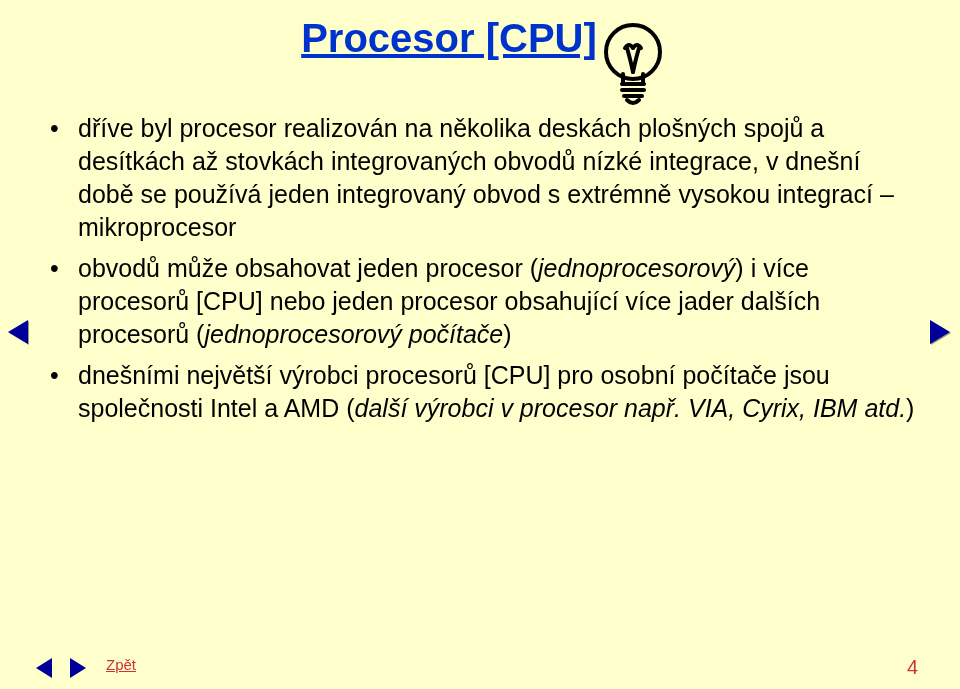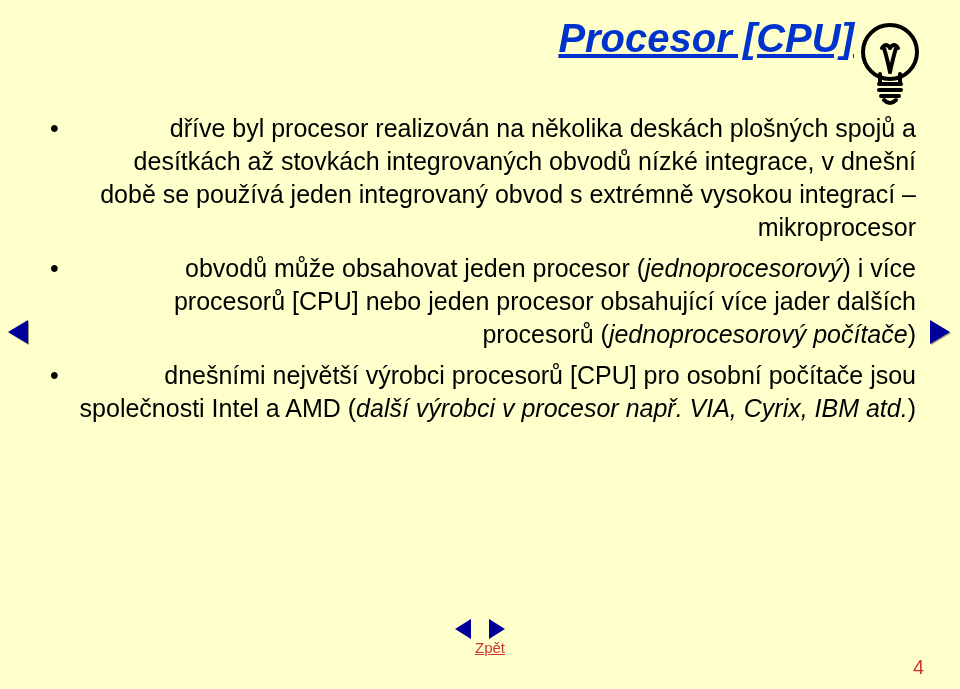--- a/index.html
+++ b/index.html
@@ -9,23 +9,22 @@
     background: #ffffcc;
     font-family: Arial, Helvetica, sans-serif;
     position: relative;
     overflow: hidden;
   }
   .slide {
     padding: 16px 44px 0 44px;
   }
   .title-row {
     display: flex;
-    justify-content: flex-end;
+    justify-content: center;
     align-items: flex-start;
-    font-style: italic;
   }
   h1.title {
     color: #0033cc;
     font-size: 40px;
     font-weight: bold;
     text-decoration: underline;
     margin-bottom: 28px;
   }
   .bulb-icon {
     margin-top: 2px;
@@ -33,21 +32,20 @@
   }
   .subtitle {
     color: #0033cc;
     font-size: 26px;
     font-weight: bold;
     margin-bottom: 18px;
   }
   ul.bullets {
     list-style: none;
     padding-left: 28px;
-    text-align: right;
   }
   ul.bullets > li {
     position: relative;
     color: #000;
     font-size: 25px;
     line-height: 1.32;
     margin-bottom: 8px;
     padding-left: 6px;
   }
   ul.bullets > li::before {
@@ -74,25 +72,23 @@
     filter: drop-shadow(1px 1px 0 rgba(0,0,0,0.4));
   }
   .tri-left  { border-right: 20px solid #000099; }
   .tri-right { border-left: 20px solid #000099; }
 
   .nav-btn { position: relative; width: 22px; height: 24px; cursor: pointer; }
 
   
   .footer {
     position: absolute;
-    left: 0; right: 0; bottom: 10px;
+    left: 0; right: 6px; bottom: 10px;
     display: flex;
-    align-items: center;
     padding: 0 36px;
-    flex-direction: column;
   }
   .footer-nav {
     display: flex;
     gap: 18px;
     align-items: center;
   }
   .footer .tri-sm {
     width: 0; height: 0;
     border-top: 10px solid transparent;
     border-bottom: 10px solid transparent;

